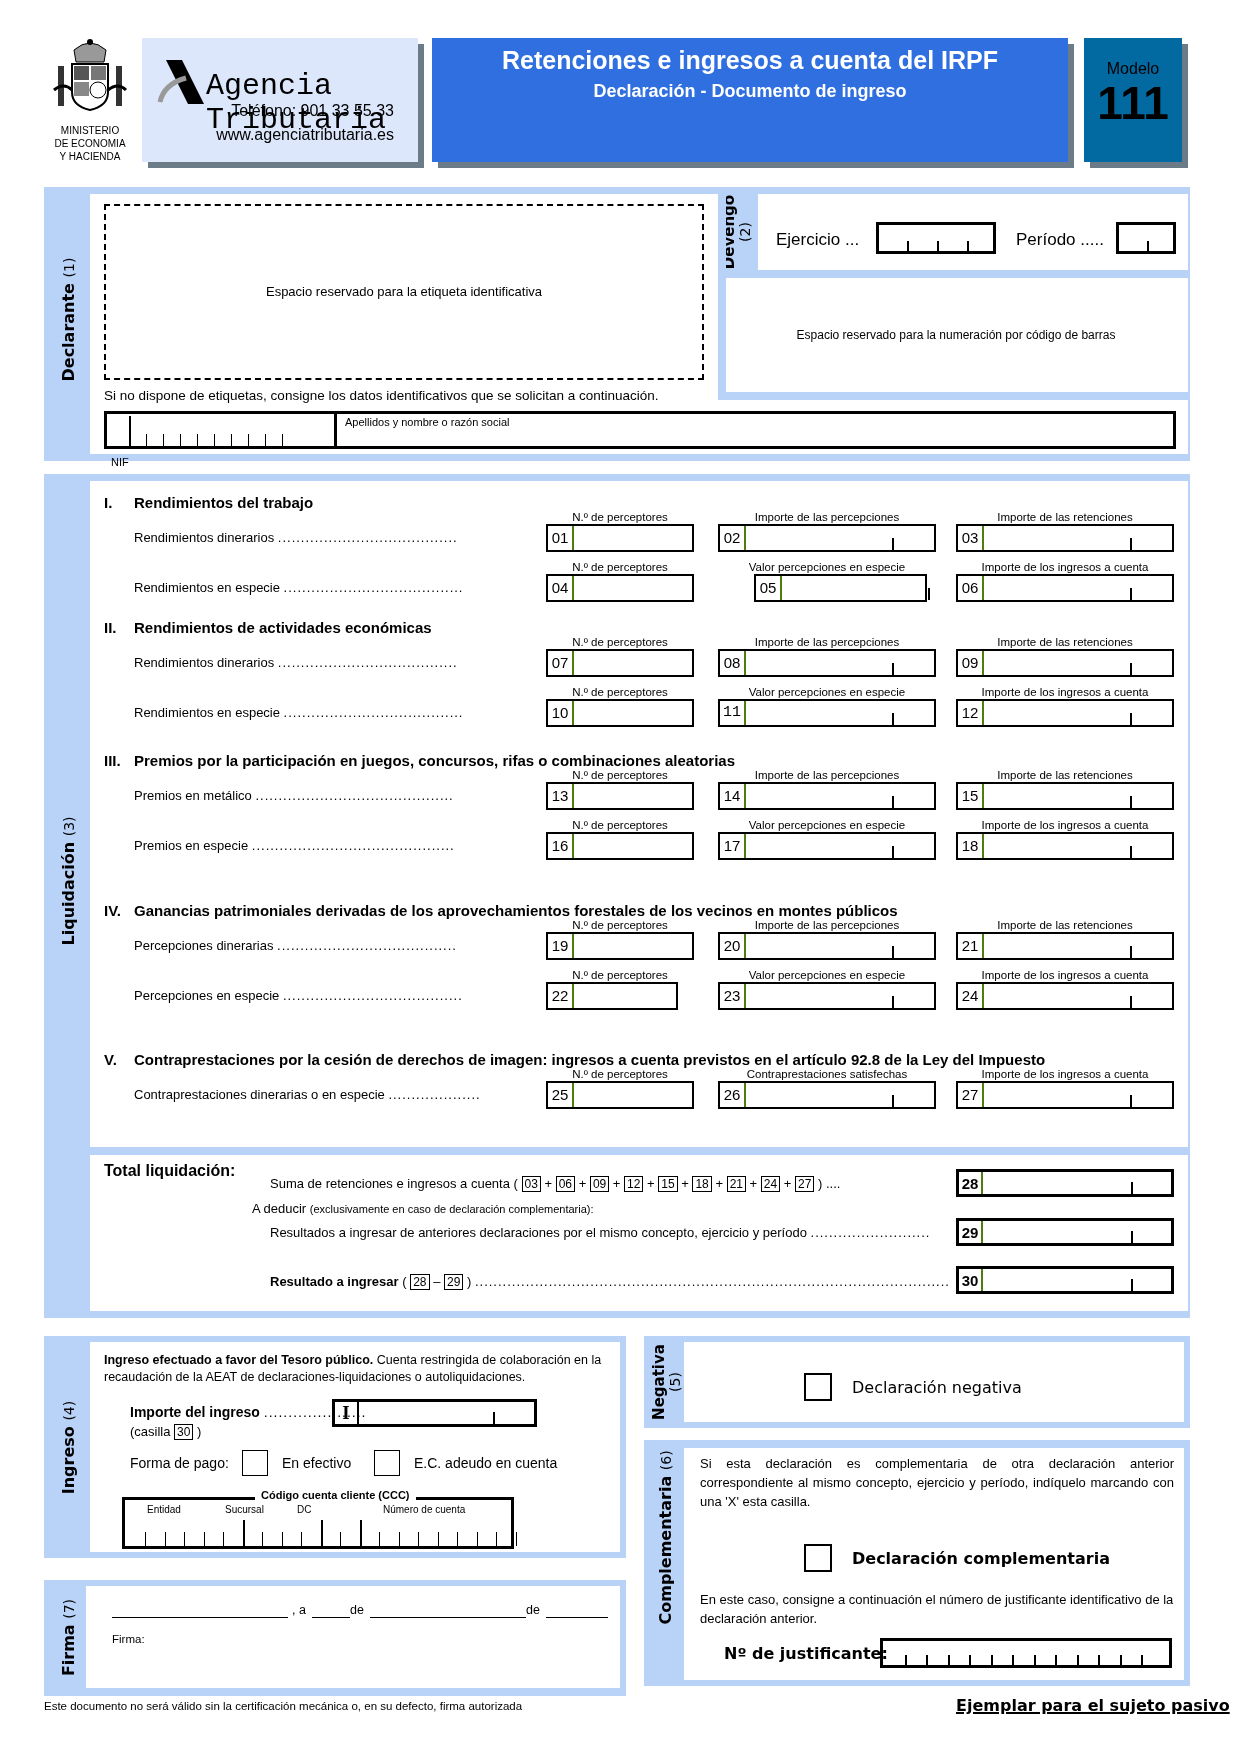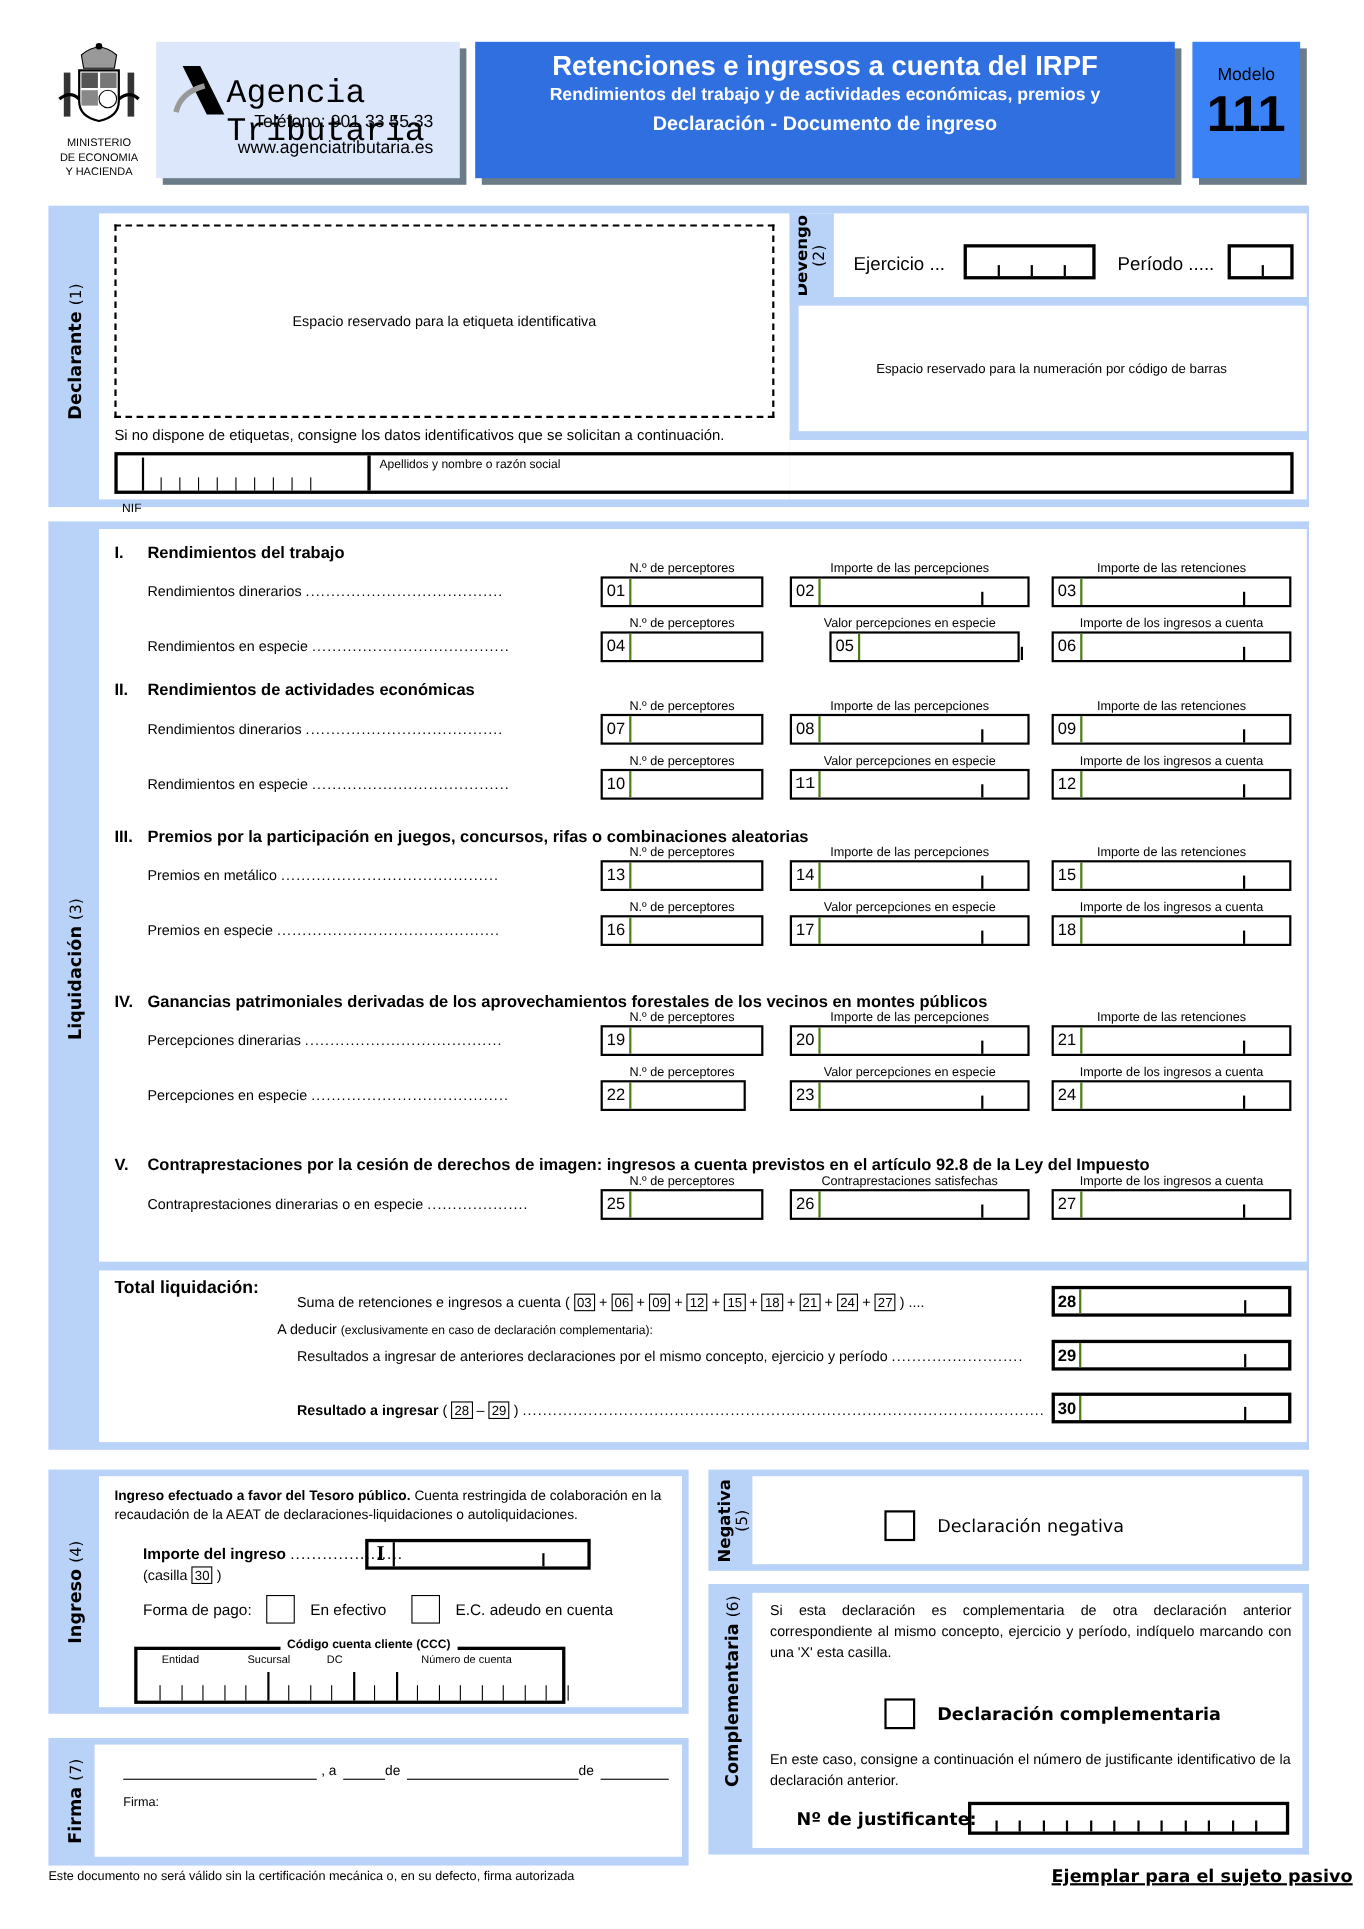--- a/index.html
+++ b/index.html
@@ -50,26 +50,25 @@
     <path d="M4 46 q4 -18 26 -24" stroke="#999" stroke-width="5" fill="none"></path>
   </svg>
   <div class="abs" style="left:64px;top:20px;font-family:Liberation Mono, monospace;font-size:30px;margin-top:11px;">Agencia Tributaria</div>
   <div class="abs" style="right:24px;top:64px;font-size:16px;">Teléfono: 901 33 55 33</div>
   <div class="abs" style="right:24px;top:88px;font-size:16px;">www.agenciatributaria.es</div>
 </div>
 
 <div class="abs" style="left:438px;top:44px;width:636px;height:124px;background:#6b7b87;"></div>
 <div class="abs" style="left:432px;top:38px;width:636px;height:124px;background:#2f6fe0;color:#fff;text-align:center;">
   <div style="font-size:25px;font-weight:bold;margin-top:8px;">Retenciones e ingresos a cuenta del IRPF</div>
-  <div style="font-size:16px;font-weight:bold;line-height:19px;margin-top:2px;">Rendimientos del trabajo y de actividades económicas, premios y</div>
   <div style="font-size:18px;font-weight:bold;margin-top:6px;">Declaración - Documento de ingreso</div>
 </div>
 
 <div class="abs" style="left:1090px;top:44px;width:98px;height:124px;background:#6b7b87;"></div>
-<div class="abs" style="left:1084px;top:38px;width:98px;height:124px;background:#3b82f6;text-align:center;">
+<div class="abs" style="left:1084px;top:38px;width:98px;height:124px;background:#0369a1;text-align:center;">
   <div style="font-size:16px;margin-top:22px;">Modelo</div>
   <div style="font-size:46px;font-weight:bold;line-height:50px;">111</div>
 </div>
 
 <div class="abs blue-band" style="left:44px;top:187px;width:1146px;height:274px;"></div>
 <div class="vlabel" style="left:8px;top:312px;width:120px;text-align:center;"><span>Declarante</span> <span class="n">(1)</span></div>
 <div class="abs white" style="left:90px;top:194px;width:628px;height:260px;"></div>
 <div class="abs white" style="left:718px;top:194px;width:470px;height:260px;"></div>
 
 <div class="abs" style="left:104px;top:204px;width:600px;height:176px;border:2px dashed #000;">

